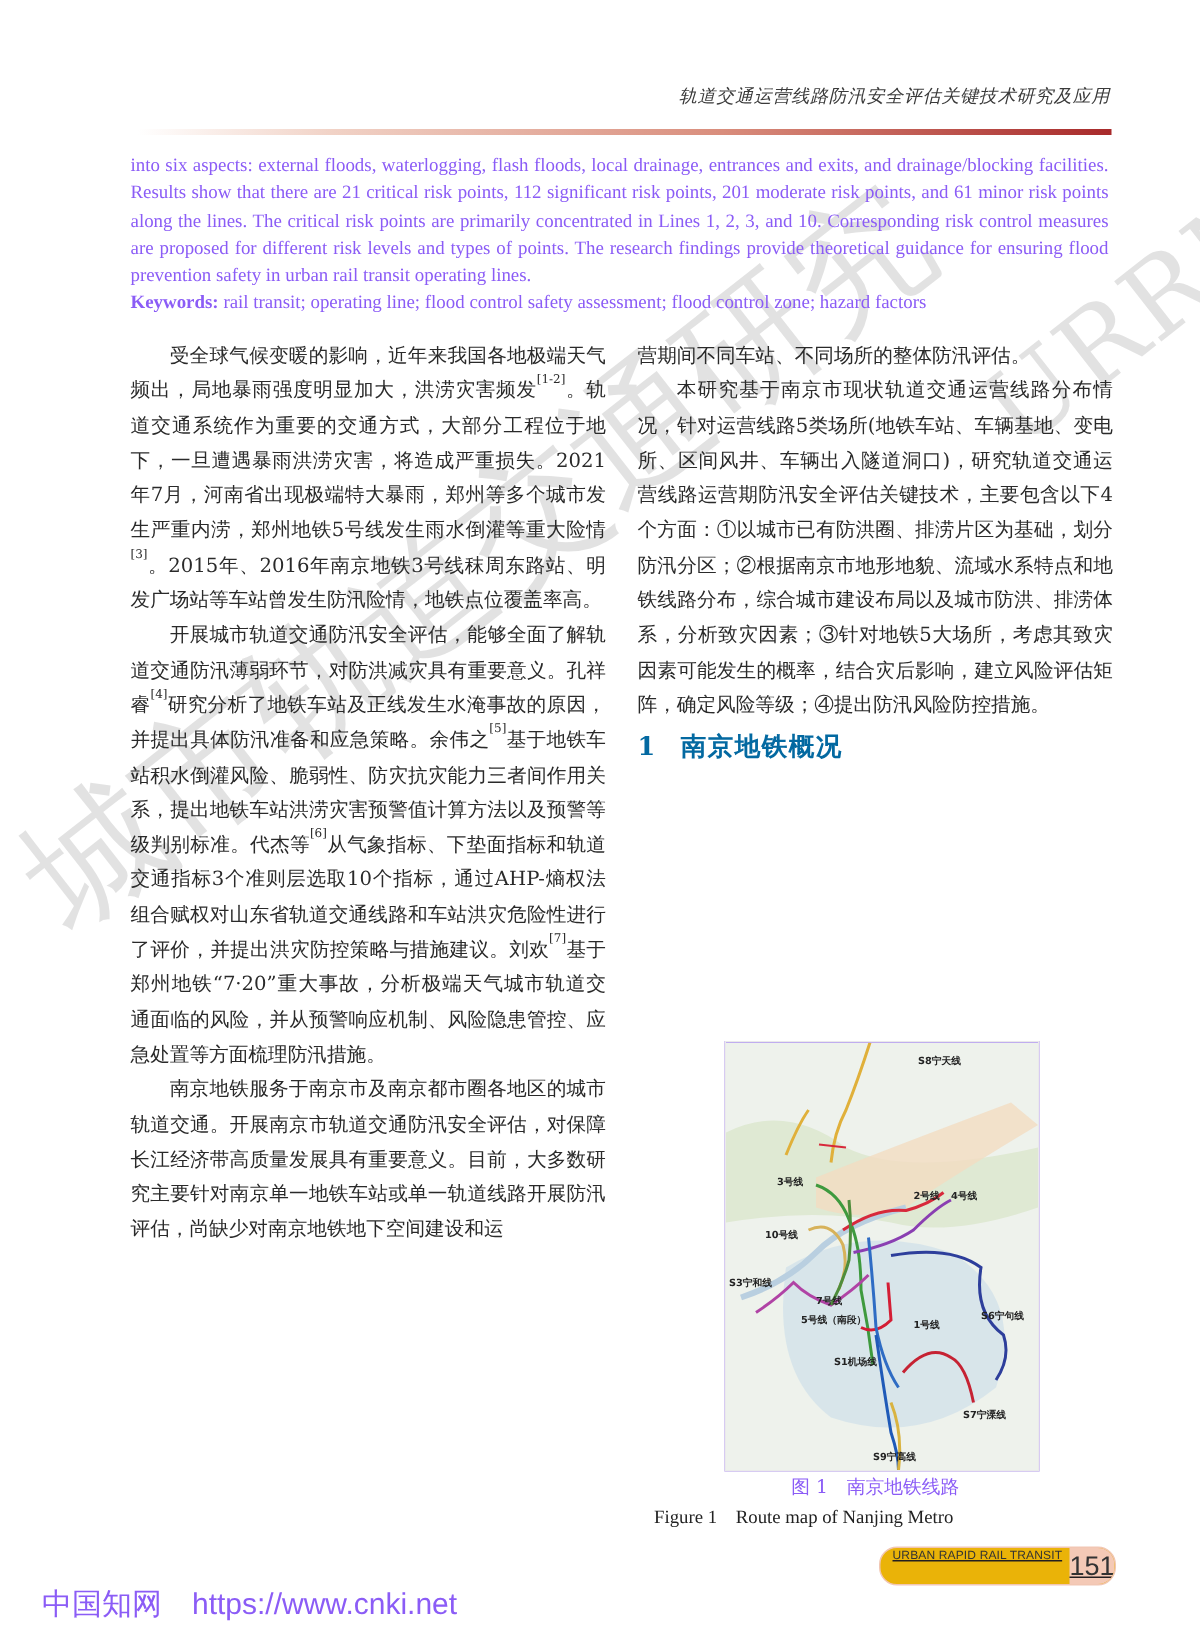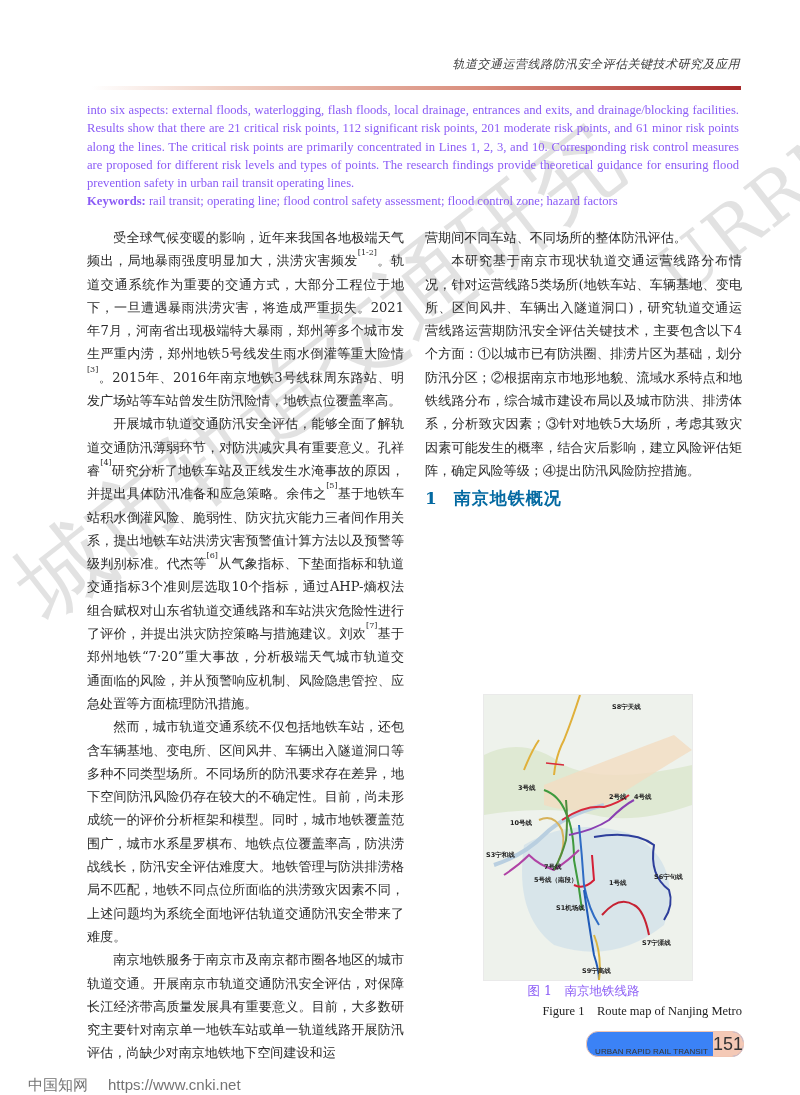--- a/index.html
+++ b/index.html
@@ -22,29 +22,29 @@
   .indent { text-indent:2em; }
   sup { font-size:8px; vertical-align:top; line-height:1; }
   .section-heading { margin:5px 0 4px 0 !important; font-size:17px; font-weight:bold; color:#0369a1;
          font-family:"DejaVu Serif","Liberation Serif",serif; letter-spacing:1px; }
   .section-heading .num { margin-right:16px; }
   .figure { position:absolute; left:483px; top:694px; width:208px; height:285px; background:#8b5cf6;
          border:1px solid #eaeaea; overflow:hidden; }
   .figure svg { display:block; }
   .map-label { font-family:"DejaVu Sans","Liberation Sans",sans-serif; font-size:6.5px; font-weight:bold; fill:#222; }
   .fig-caption-cn { position:absolute; top:983px; left:425px; width:317px; text-align:center; font-size:12.5px; color:#8b5cf6; }
-  .fig-caption-en { position:absolute; top:1003px; left:425px; width:317px; text-align:right; font-size:12.5px; color:#222;
+  .fig-caption-en { position:absolute; top:1003px; left:436px; width:317px; text-align:left; font-size:12.5px; color:#222;
          font-family:"Liberation Serif","DejaVu Serif",serif; }
   .journal-badge { position:absolute; top:1031px; left:586px; height:24px; width:156px; border:1.5px solid #f1c6b3;
-         border-radius:12px; background:#3b82f6; display:flex; align-items:flex-end; overflow:hidden; }
+         border-radius:12px; background:#eab308; display:flex; align-items:flex-start; overflow:hidden;text-decoration:underline; }
   .journal-badge .name { flex:1; font-family:"Liberation Sans","DejaVu Sans",sans-serif; font-size:8px; color:#333;
          padding-left:8px; letter-spacing:0.1px; }
   .journal-badge .page { width:30px; height:100%; background:#f4c9b6; color:#333; display:flex; align-items:center;
          justify-content:center; font-family:"Liberation Sans","DejaVu Sans",sans-serif; font-size:18px; }
-  .cnki { position:absolute; top:1056px; left:28px; font-family:"DejaVu Sans","Liberation Sans",sans-serif; font-size:15px; color:#737373;margin-top:20px; }
+  .cnki { position:absolute; top:1056px; left:28px; font-family:"DejaVu Sans","Liberation Sans",sans-serif; font-size:20px; color:#8b5cf6; }
   .cnki .site { margin-left:20px; font-family:"Liberation Sans","DejaVu Sans",sans-serif; }
   .watermark { position:absolute; font-family:"DejaVu Serif","Liberation Serif",serif; color:rgba(150,150,150,0.28);
          pointer-events:none; white-space:nowrap; }
   .wm-cn { left:-10px; top:550px; font-size:92px; transform:rotate(-38deg); transform-origin:left top; }
   .wm-en { left:640px; top:250px; font-size:70px; transform:rotate(-38deg); transform-origin:left top; letter-spacing:2px; }
 </style>
 </head>
 <body>
 
 <div class="watermark wm-cn">城市轨道交通研究</div>
@@ -57,21 +57,20 @@
   <p>into six aspects: external floods, waterlogging, flash floods, local drainage, entrances and exits, and drainage/blocking facilities. Results show that there are 21 critical risk points, 112 significant risk points, 201 moderate risk points, and 61 minor risk points along the lines. The critical risk points are primarily concentrated in Lines 1, 2, 3, and 10. Corresponding risk control measures are proposed for different risk levels and types of points. The research findings provide theoretical guidance for ensuring flood prevention safety in urban rail transit operating lines.</p>
   <p>
     <span class="kw-label">Keywords:</span>
     <span>rail transit; operating line; flood control safety assessment; flood control zone; hazard factors</span>
   </p>
 </div>
 
 <div class="col col-left">
   <p class="indent"><span>受全球气候变暖的影响，近年来我国各地极端天气频出，局地暴雨强度明显加大，洪涝灾害频发</span><sup>[1-2]</sup><span>。轨道交通系统作为重要的交通方式，大部分工程位于地下，一旦遭遇暴雨洪涝灾害，将造成严重损失。2021年7月，河南省出现极端特大暴雨，郑州等多个城市发生严重内涝，郑州地铁5号线发生雨水倒灌等重大险情</span><sup>[3]</sup><span>。2015年、2016年南京地铁3号线秣周东路站、明发广场站等车站曾发生防汛险情，地铁点位覆盖率高。</span></p>
   <p class="indent"><span>开展城市轨道交通防汛安全评估，能够全面了解轨道交通防汛薄弱环节，对防洪减灾具有重要意义。孔祥睿</span><sup>[4]</sup><span>研究分析了地铁车站及正线发生水淹事故的原因，并提出具体防汛准备和应急策略。余伟之</span><sup>[5]</sup><span>基于地铁车站积水倒灌风险、脆弱性、防灾抗灾能力三者间作用关系，提出地铁车站洪涝灾害预警值计算方法以及预警等级判别标准。代杰等</span><sup>[6]</sup><span>从气象指标、下垫面指标和轨道交通指标3个准则层选取10个指标，通过AHP-熵权法组合赋权对山东省轨道交通线路和车站洪灾危险性进行了评价，并提出洪灾防控策略与措施建议。刘欢</span><sup>[7]</sup><span>基于郑州地铁“7·20”重大事故，分析极端天气城市轨道交通面临的风险，并从预警响应机制、风险隐患管控、应急处置等方面梳理防汛措施。</span></p>
-  <p class="indent">然而，城市轨道交通系统不仅包括地铁车站，还包含车辆基地、变电所、区间风井、车辆出入隧道洞口等多种不同类型场所。不同场所的防汛要求存在差异，地下空间防汛风险仍存在较大的不确定性。目前，尚未形成统一的评价分析框架和模型。同时，城市地铁覆盖范围广，城市水系星罗棋布、地铁点位覆盖率高，防洪涝战线长，防汛安全评估难度大。地铁管理与防洪排涝格局不匹配，地铁不同点位所面临的洪涝致灾因素不同，上述问题均为系统全面地评估轨道交通防汛安全带来了难度。</p>
   <p class="indent">南京地铁服务于南京市及南京都市圈各地区的城市轨道交通。开展南京市轨道交通防汛安全评估，对保障长江经济带高质量发展具有重要意义。目前，大多数研究主要针对南京单一地铁车站或单一轨道线路开展防汛评估，尚缺少对南京地铁地下空间建设和运</p>
 </div>
 
 <div class="col col-right">
   <p>营期间不同车站、不同场所的整体防汛评估。</p>
   <p class="indent">本研究基于南京市现状轨道交通运营线路分布情况，针对运营线路5类场所(地铁车站、车辆基地、变电所、区间风井、车辆出入隧道洞口)，研究轨道交通运营线路运营期防汛安全评估关键技术，主要包含以下4个方面：①以城市已有防洪圈、排涝片区为基础，划分防汛分区；②根据南京市地形地貌、流域水系特点和地铁线路分布，综合城市建设布局以及城市防洪、排涝体系，分析致灾因素；③针对地铁5大场所，考虑其致灾因素可能发生的概率，结合灾后影响，建立风险评估矩阵，确定风险等级；④提出防汛风险防控措施。</p>
   <p class="section-heading"><span class="num">1</span><span>南京地铁概况</span></p>
 </div>
 
 <div class="figure">

